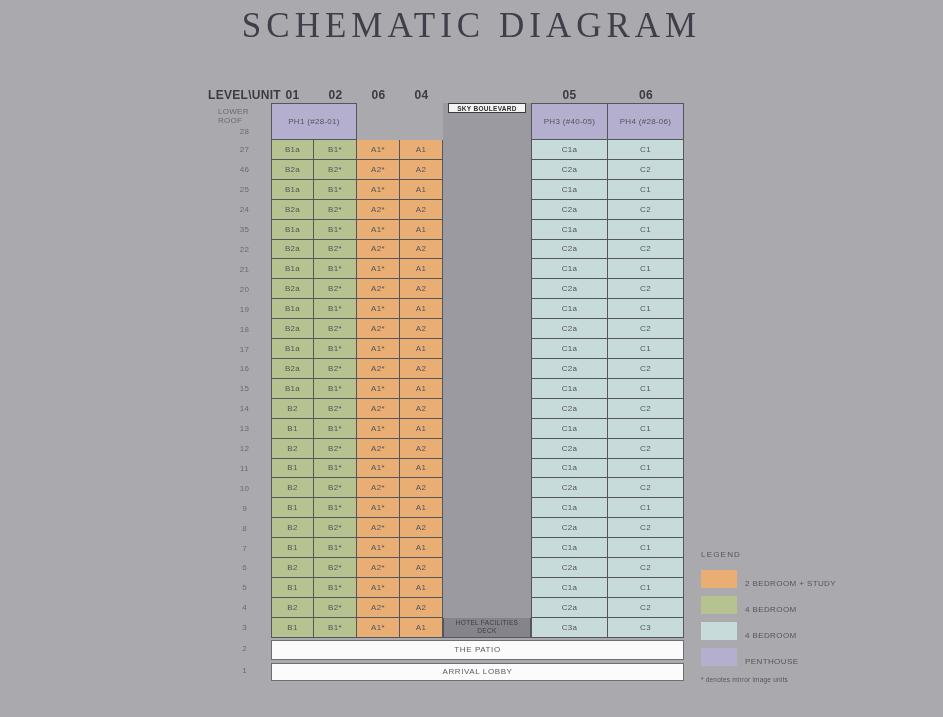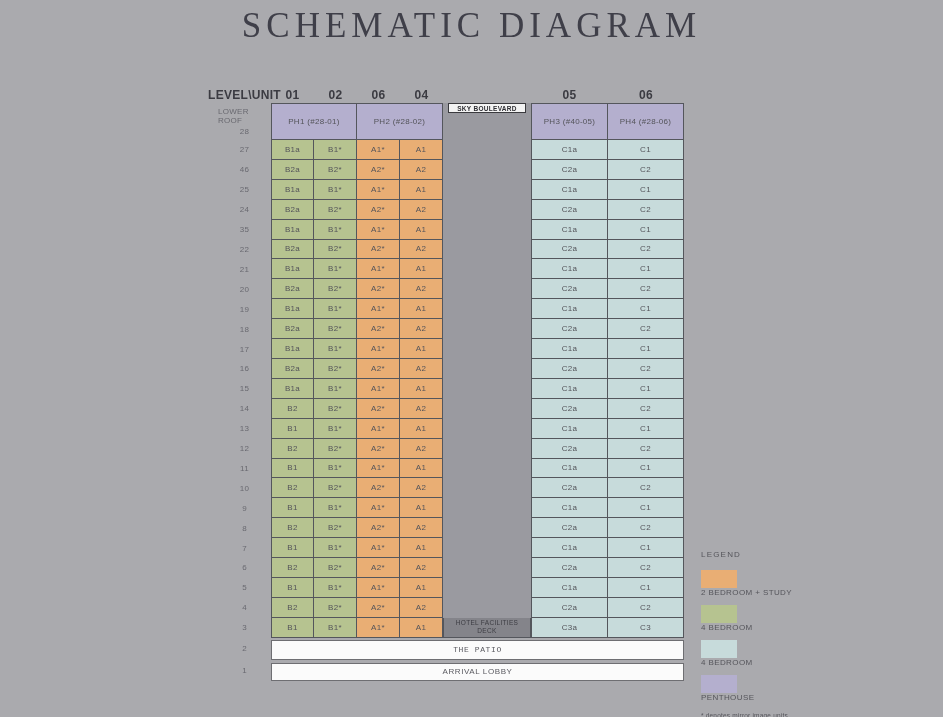--- a/index.html
+++ b/index.html
@@ -41,26 +41,26 @@
        border:1px solid #3a3a3e;display:flex;align-items:center;justify-content:center;
        font-size:6.5px;font-weight:bold;color:#2e2e33;letter-spacing:.3px;box-sizing:border-box;}
   .deck{background:#84848a;color:#3d3d43;font-size:6.5px;line-height:1.25;
         text-align:center;border:1px solid #54565c;border-top:none;}
   .deck .inner{width:70px;}
 
   .row-white{grid-column:2 / span 7;align-self:end;background:#fbfbfb;
         border:1px solid #6e6e72;box-sizing:border-box;
         display:flex;align-items:center;justify-content:center;
         font-size:8px;color:#5a5a60;letter-spacing:.6px;}
-  .h-patio{height:20px;font-family:Liberation Mono, monospace;}
+  .h-patio{height:20px;}
   .h-lobby{height:18px;}
 
   .legend{position:absolute;left:701px;top:550px;width:190px;}
   .legend-title{font-size:8px;color:#55555b;letter-spacing:1.2px;margin-bottom:11px;}
-  .legend-item{display:flex;align-items:flex-start;margin-bottom:8px;flex-direction:column;}
+  .legend-item{display:flex;align-items:flex-end;margin-bottom:8px;}
   .swatch{width:36px;height:18px;margin-right:8px;}
   .legend-label{font-size:8px;color:#55555b;letter-spacing:.4px;}
   .footnote{margin-top:10px;font-size:6.5px;color:#55555b;letter-spacing:.2px;}
 </style>
 </head>
 <body>
 
 <div class="page">
 
   <div class="title">SCHEMATIC DIAGRAM</div>
@@ -72,21 +72,20 @@
       <div class="hdr" style="grid-area: 1 / 3;">02</div>
       <div class="hdr" style="grid-area: 1 / 4;">06</div>
       <div class="hdr" style="grid-area: 1 / 5;">04</div>
       <div class="hdr" style="grid-area: 1 / 7;">05</div>
       <div class="hdr" style="grid-area: 1 / 8;">06</div>
       <div class="lvl lvl-ph" style="grid-area: 2 / 1;">
         <div>LOWER ROOF</div>
         <div>28</div>
       </div>
       <div class="cell t-purple bl bt" style="grid-area: 2 / 2 / auto / span 2;">PH1 (#28-01)</div>
-      <div class="cell t-purple bt" style="grid-area: 2 / 4 / auto / span 2;">PH2 (#28-02)</div>
       <div class="cell t-purple bl bt" style="grid-area: 2 / 7 / auto / span 1;">PH3 (#40-05)</div>
       <div class="cell t-purple bt" style="grid-area: 2 / 8 / auto / span 1;">PH4 (#28-06)</div>
       <div class="gap" style="grid-area: 2 / 6 / span 25;">
         <div class="sky">SKY BOULEVARD</div>
       </div>
       <div class="lvl" style="grid-area: 3 / 1;">27</div>
       <div class="cell t-green bl" style="grid-area: 3 / 2;">B1a</div>
       <div class="cell t-green" style="grid-area: 3 / 3;">B1*</div>
       <div class="cell t-orange" style="grid-area: 3 / 4;">A1*</div>
       <div class="cell t-orange" style="grid-area: 3 / 5;">A1</div>

